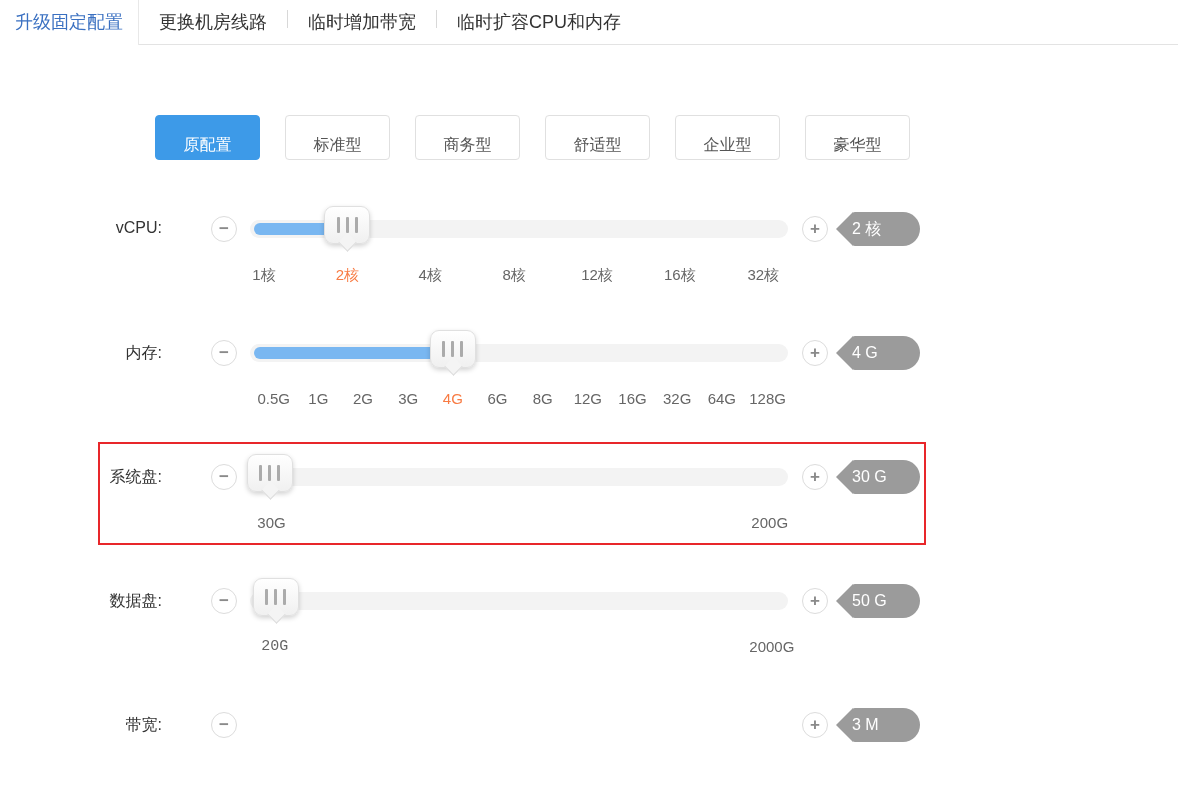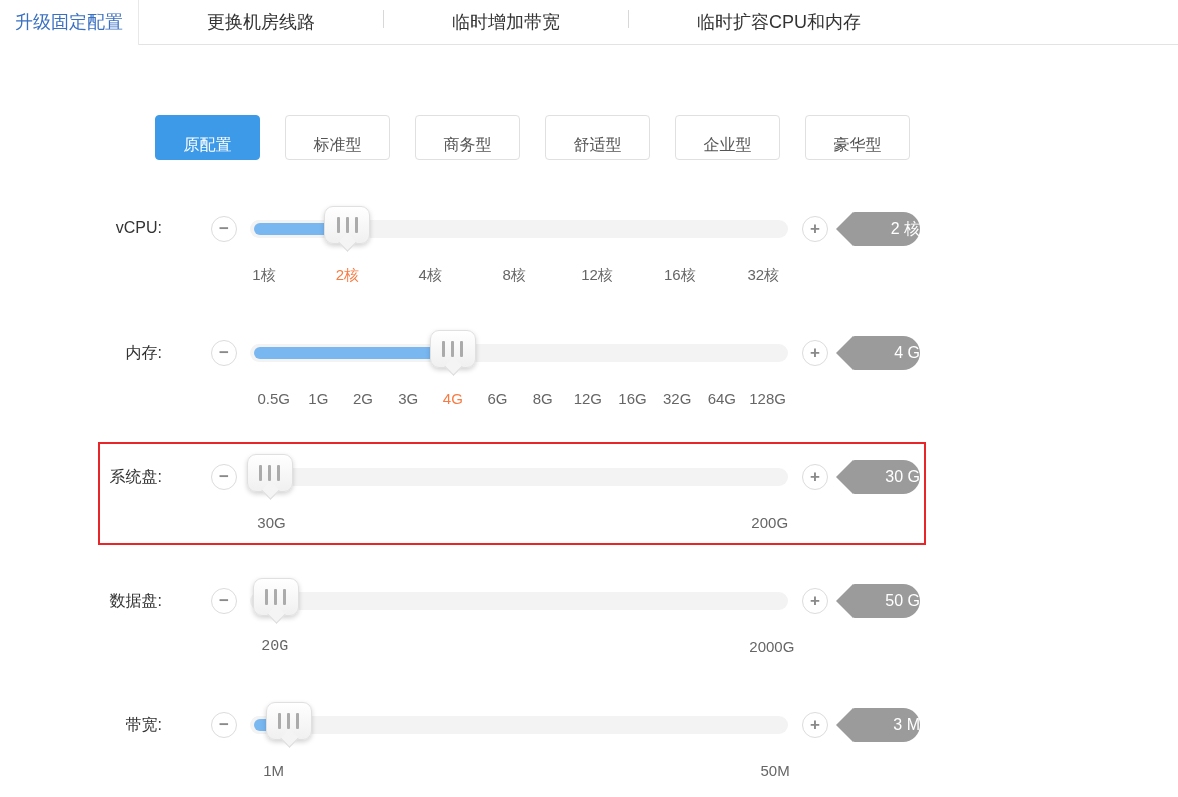--- a/index.html
+++ b/index.html
@@ -4,21 +4,21 @@
 <style>
   html,body{margin:0;padding:0;background:#fff;}
   body{
     width:1178px;height:797px;overflow:hidden;position:relative;
     font-family:"Liberation Sans","DejaVu Sans",sans-serif;
     -webkit-font-smoothing:antialiased;
   }
   
   .tabbar{
     display:flex;align-items:flex-start;height:45px;box-sizing:border-box;
-    border-bottom:1px solid var(--border-gray,#e3e3e3);position:relative;gap:48px;
+    border-bottom:1px solid var(--border-gray,#e3e3e3);position:relative;
   }
   .tab{
     height:44px;line-height:44px;padding:0 20px;font-size:18px;color:#333;
     cursor:pointer;white-space:nowrap;box-sizing:border-box;
   }
   .tab.active{
     height:45px;background:#fff;color:var(--tab-blue,#3a70c1);
     border-right:1px solid #e8e8e8;padding:0 15px;z-index:1;
   }
   .tab-divider{
@@ -85,21 +85,21 @@
     font-size:15px;color:#666;
   }
   .tick.selected{color:var(--tick-orange,#f87b43);}
   .value-badge{position:absolute;right:38px;top:45px;width:84px;height:34px;display:flex;}
   .badge-arrow{
     width:0;height:0;border-top:17px solid transparent;border-bottom:17px solid transparent;
     border-right:17px solid var(--badge-gray,#9b9b9b);
   }
   .badge-body{
     flex:1;background:var(--badge-gray,#9b9b9b);color:#fff;font-size:16px;
-    line-height:34px;text-align:right;border-radius:3px 17px 17px 3px;
+    line-height:34px;text-align:left;border-radius:3px 17px 17px 3px;
     margin-left:-1px;white-space:nowrap;
   }
 </style>
 </head>
 <body>
 
 <div class="tabbar" id="tabbar">
     <div class="tab active">升级固定配置</div>
     <div class="tab">更换机房线路</div>
     <span class="tab-divider"></span>
@@ -236,32 +236,20 @@
       <span class="badge-arrow"></span>
       <span class="badge-body">50 G</span>
     </div>
   </div>
     <div class="slider-row">
 
     <div class="row-label">带宽:</div>
     <button class="step-btn btn-minus">
         <span class="glyph">−</span>
       </button>
-    <div class="track-zone">
-      <div class="fill" style="width: 5.8%;"></div>
-      <div class="handle" style="left: 7.2%;">
-        <span class="bar"></span>
-          <span class="bar"></span>
-          <span class="bar"></span>
-      </div>
-      <div class="ticks">
-          <span class="tick" style="left: 4.4%;">1M</span>
-          <span class="tick" style="left: 97.6%;">50M</span>
-        </div>
-    </div>
     <button class="step-btn btn-plus">
         <span class="glyph">+</span>
       </button>
     <div class="value-badge">
       <span class="badge-arrow"></span>
       <span class="badge-body">3 M</span>
     </div>
   </div>
   </div>
 

